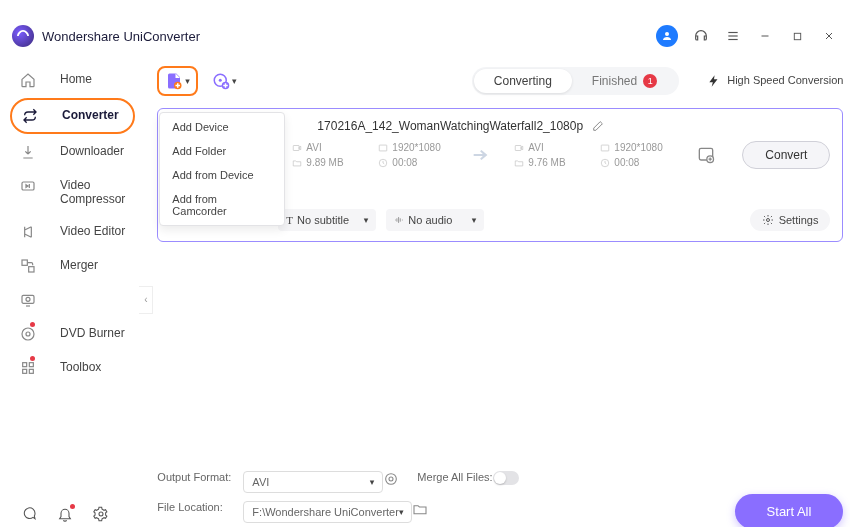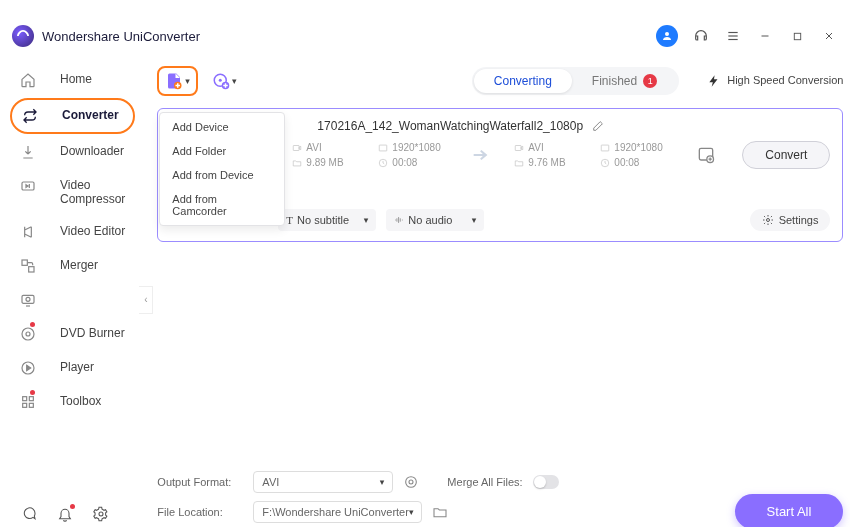--- a/index.html
+++ b/index.html
@@ -21,42 +21,42 @@
 .sidebar-collapse { position: absolute; right: -8px; top: 50%; transform: translateY(-50%); width: 14px; height: 28px; background: #fff; border: 1px solid #eee; border-left: none; display: flex; align-items: center; justify-content: center; cursor: pointer; font-size: 10px; color: #999; }
 .sidebar-bottom { display: flex; gap: 18px; padding: 6px 10px 12px; color: #888; }
 .main { flex: 1; padding: 6px 16px 12px 12px; display: flex; flex-direction: column; position: relative; }
 .toolbar { display: flex; align-items: center; gap: 10px; height: 38px; }
 .add-btn { border: 2px solid #ff7a1a; border-radius: 8px; padding: 4px 6px; display: flex; align-items: center; gap: 2px; cursor: pointer; position: relative; }
 .add-btn svg, .dvd-btn svg { width: 18px; height: 18px; }
 .dvd-btn { display: flex; align-items: center; gap: 2px; cursor: pointer; padding: 4px; }
 .chev { font-size: 9px; color: #444; }
 .tabswitch { margin-left: auto; display: flex; align-items: center; background: #f4f5f7; border-radius: 18px; padding: 2px; }
 .tabopt { padding: 5px 20px; border-radius: 16px; font-size: 12px; color: #777; cursor: pointer; display: flex; align-items: center; gap: 6px; }
-.tabopt.active { background: #fff; color: #1d4ed8; font-weight: 500; box-shadow: 0 1px 3px rgba(0,0,0,0.1); }
+.tabopt.active { background: #fff; color: #404040; font-weight: 500; box-shadow: 0 1px 3px rgba(0,0,0,0.1); }
 .badge { background: #e63946; color: #fff; border-radius: 50%; width: 14px; height: 14px; font-size: 9px; display: flex; align-items: center; justify-content: center; }
 .hsc { display: flex; gap: 6px; font-size: 11px; color: #444; margin-left: 18px; cursor: pointer; }
 .dropdown { position: absolute; top: 44px; left: 0; width: 126px; background: #fff; border: 1px solid #e3e3e6; border-radius: 4px; box-shadow: 0 4px 10px rgba(0,0,0,0.08); z-index: 10; padding: 2px 0; }
 .dropdown-item { padding: 6px 12px; font-size: 11px; color: #444; cursor: pointer; }
 .filecard { border: 1.5px solid #9b8cff; border-radius: 6px; margin-top: 8px; padding: 10px 12px; position: relative; }
 .file-top { display: flex; align-items: flex-start; gap: 12px; }
 .thumb { width: 110px; height: 60px; background: linear-gradient(#3a3a3a 40%, #1a1a1a 40%, #1a1a1a 55%, #dcdcdc 55%); border-radius: 4px; flex-shrink: 0; margin-top: 20px; }
 .file-body { flex: 1; }
 .fname { font-size: 12px; color: #333; display: flex; align-items: center; gap: 8px; margin-bottom: 8px; margin-left: 25px; }
 .specs { display: flex; align-items: center; gap: 16px; }
 .speccol { display: flex; flex-direction: column; gap: 4px; min-width: 70px; }
 .specrow { display: flex; align-items: center; gap: 4px; color: #999; font-size: 10px; }
 .arrow { color: #bfc8d6; margin: 0 6px; }
 .convert-btn { background: #f5f5f8; border: 1px solid #d0d0d8; border-radius: 16px; padding: 6px 22px; font-size: 12px; color: #333; cursor: pointer; }
 .gear { color: #888; cursor: pointer; }
 .file-bottom { display: flex; align-items: center; gap: 10px; margin-top: 10px; }
 .editbtns { display: flex; gap: 14px; color: #555; margin-left: 8px; }
 .select { background: #f5f5f7; border: none; border-radius: 4px; padding: 5px 8px; font-size: 11px; color: #444; display: flex; align-items: center; gap: 4px; cursor: pointer; min-width: 98px; justify-content: space-between; }
 .settings-pill { margin-left: auto; background: #f5f5f7; border-radius: 14px; padding: 5px 12px; font-size: 11px; color: #444; display: flex; align-items: center; gap: 5px; cursor: pointer; }
 .footer { margin-top: auto; padding-top: 10px; }
-.footer-row { display: flex; align-items: center; gap: 10px; margin-bottom: 8px; font-size: 11px; color: #666; }
+.footer-row { display: flex; margin-bottom: 8px; font-size: 11px; color: #666; }
 .footer-row .lbl { width: 86px; }
 .footer-select { border: 1px solid #ddd; border-radius: 4px; padding: 4px 8px; min-width: 140px; display: flex; justify-content: space-between; align-items: center; font-size: 11px; background: #fff; cursor: pointer; }
 .toggle { width: 26px; height: 14px; background: #e3e3e6; border-radius: 7px; position: relative; cursor: pointer; }
 .toggle::after { content: ""; position: absolute; left: 1px; top: 1px; width: 12px; height: 12px; background: #fff; border-radius: 50%; box-shadow: 0 1px 2px rgba(0,0,0,0.2); }
 .start-all { position: absolute; right: 16px; bottom: 14px; background: #8a6eff; color: #fff; border-radius: 20px; padding: 10px 32px; font-size: 13px; box-shadow: 0 3px 8px rgba(138,110,255,0.4); cursor: pointer; }
 svg { display: block; }
 .mini-icon { width: 10px; height: 10px; stroke: #bbb; fill: none; stroke-width: 1.5; }
 .notif-dot { position: absolute; top: -1px; right: -1px; width: 5px; height: 5px; background: #e63946; border-radius: 50%; }
 </style>
 </head>
@@ -152,27 +152,20 @@
             <path d="M9 21h6"></path>
           </svg>
       </div>
       <div class="nav-item" style="position:relative">
         <svg class="nav-icon" viewBox="0 0 24 24" fill="none" stroke="currentColor" stroke-width="1.8">
             <circle cx="12" cy="12" r="9"></circle>
             <circle cx="12" cy="12" r="3"></circle>
           </svg>
         <span>DVD Burner</span>
         <span class="notif-dot" style="left:20px;top:4px"></span>
-      </div>
-      <div class="nav-item">
-        <svg class="nav-icon" viewBox="0 0 24 24" fill="none" stroke="currentColor" stroke-width="1.8">
-            <circle cx="12" cy="12" r="9"></circle>
-            <path d="M10 8l6 4-6 4z" fill="currentColor"></path>
-          </svg>
-        <span>Player</span>
       </div>
       <div class="nav-item" style="position:relative">
         <svg class="nav-icon" viewBox="0 0 24 24" fill="none" stroke="currentColor" stroke-width="1.8">
             <rect x="4" y="4" width="6" height="6"></rect>
             <rect x="14" y="4" width="6" height="6"></rect>
             <rect x="4" y="14" width="6" height="6"></rect>
             <rect x="14" y="14" width="6" height="6"></rect>
           </svg>
         <span>Toolbox</span>
         <span class="notif-dot" style="left:20px;top:4px"></span>

